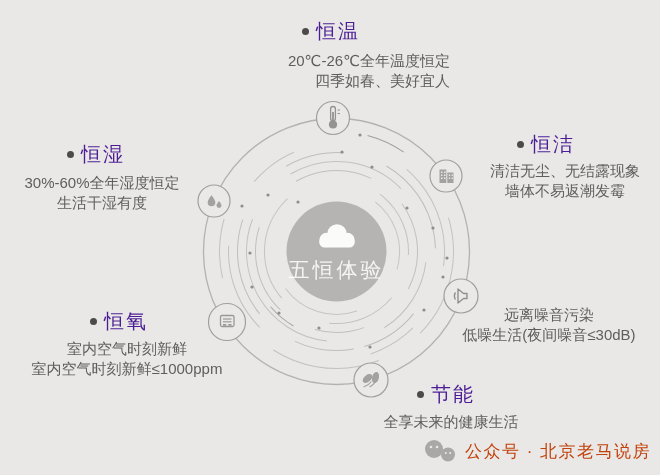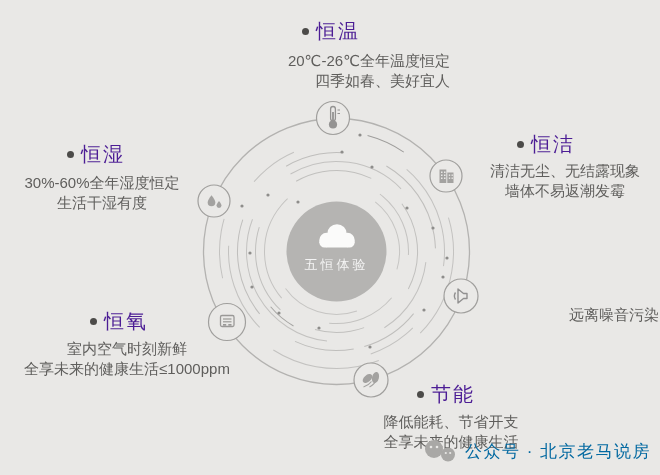--- a/index.html
+++ b/index.html
@@ -13,33 +13,33 @@
     position:absolute; z-index:2; display:flex; align-items:center; gap:7px;
     font-size:20px; color:#4c1d95; letter-spacing:2px; white-space:nowrap;
   }
   .h .bullet{width:7px;height:7px;border-radius:50%;background:#4c4b49;flex:none;}
   .d{
     position:absolute; z-index:2; text-align:center;
     font-size:15px; line-height:19.5px; color:#5f5e5c; white-space:nowrap;
   }
   #h-temp{left:302px;top:18px;}     #d-temp{left:230px;top:51px;width:220px;text-align:right;}
   #h-clean{left:517px;top:131px;}   #d-clean{left:462px;top:161px;width:206px;}
-  #h-quiet{left:508px;top:274px;}   #d-quiet{left:439px;top:305px;width:220px;text-align:right;}
+  #h-quiet{left:508px;top:274px;}   #d-quiet{left:439px;top:305px;width:220px;}
   #h-energy{left:417px;top:381px;}  #d-energy{left:351px;top:412px;width:200px;}
   #h-oxygen{left:90px;top:308px;}   #d-oxygen{left:7px;top:339px;width:240px;}
   #h-humidity{left:67px;top:141px;} #d-humidity{left:-13px;top:173px;width:230px;}
   #center-label{
     position:absolute; z-index:2; left:276px; top:256px; width:121px;
-    text-align:center; font-size:13px; letter-spacing:3px;
+    text-align:center; font-size:21px; letter-spacing:3px;
     color:rgba(255,255,255,0.85);
   }
   #watermark{
     position:absolute; z-index:3; left:421px; top:438px;
     display:flex; align-items:center; gap:6px;
-    color:#0369a1; font-size:17px; letter-spacing:1.5px; white-space:nowrap;
+    color:#c2410c; font-size:17px; letter-spacing:1.5px; white-space:nowrap;
   }
 </style>
 </head>
 <body>
 
 <div id="stage">
 
   <svg id="orbit-svg" width="660" height="475" viewBox="0 0 660 475">
 
     <g fill="none" stroke-width="1">
@@ -168,38 +168,38 @@
     <span class="bullet"></span>
     <span>恒洁</span>
   </div>
   <div class="d" id="d-clean">
     <div>清洁无尘、无结露现象</div>
     <div>墙体不易返潮发霉</div>
   </div>
 
   <div class="d" id="d-quiet">
     <div>远离噪音污染</div>
+    <div>低噪生活(夜间噪音≤30dB)</div>
   </div>
 
   <div class="h" id="h-energy">
     <span class="bullet"></span>
     <span>节能</span>
   </div>
   <div class="d" id="d-energy">
-    <div>降低能耗、节省开支</div>
     <div>全享未来的健康生活</div>
   </div>
 
   <div class="h" id="h-oxygen">
     <span class="bullet"></span>
     <span>恒氧</span>
   </div>
   <div class="d" id="d-oxygen">
     <div>室内空气时刻新鲜</div>
-    <div>全享未来的健康生活≤1000ppm</div>
+    <div>室内空气时刻新鲜≤1000ppm</div>
   </div>
 
   <div class="h" id="h-humidity">
     <span class="bullet"></span>
     <span>恒湿</span>
   </div>
   <div class="d" id="d-humidity">
     <div>30%-60%全年湿度恒定</div>
     <div>生活干湿有度</div>
   </div>

